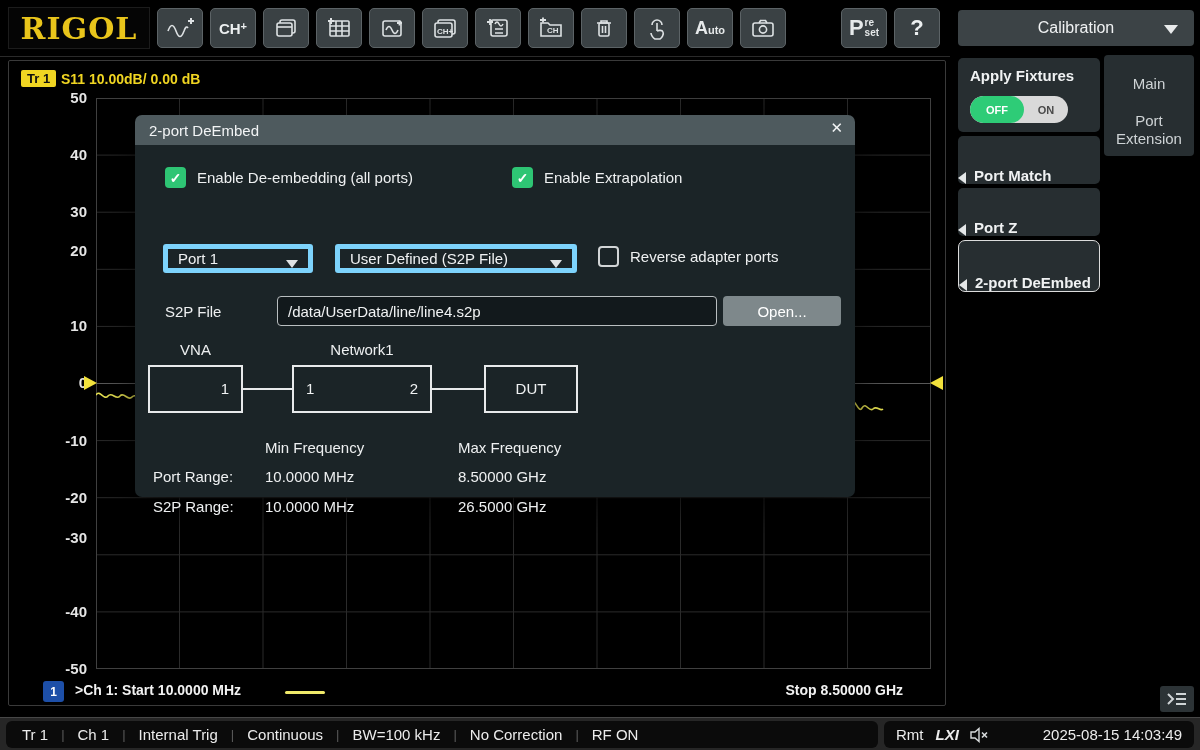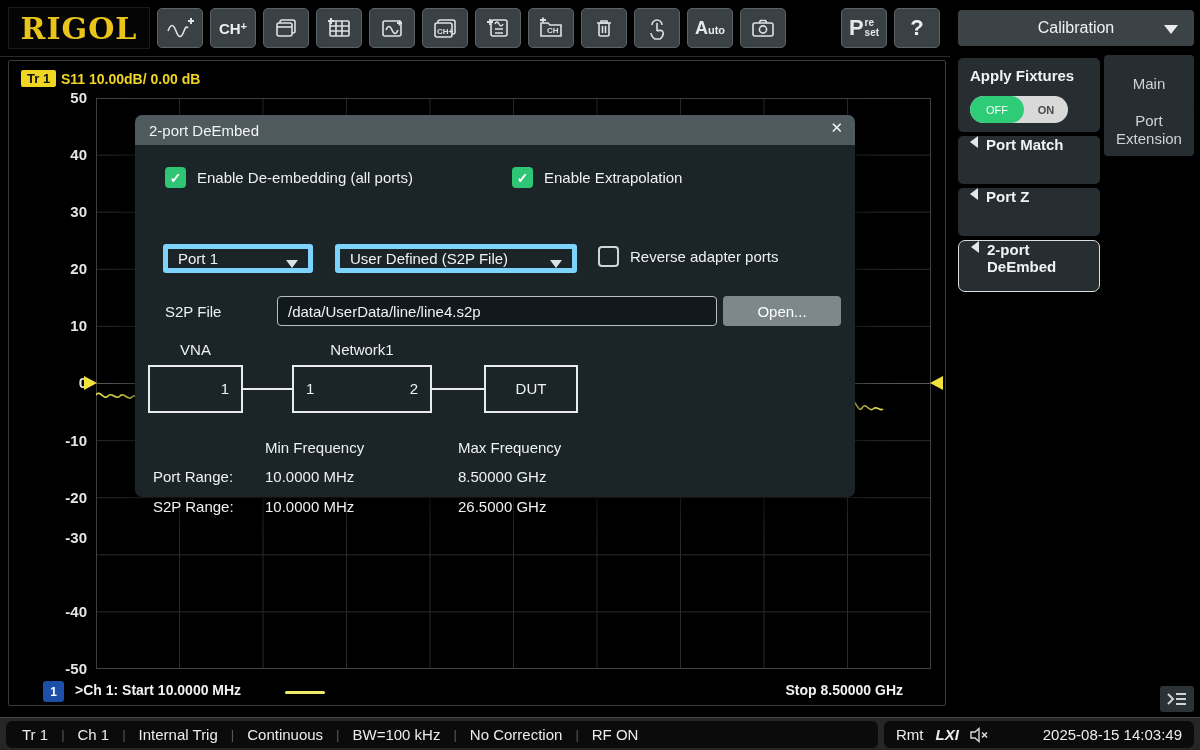--- a/index.html
+++ b/index.html
@@ -36,24 +36,24 @@
   .startlab{left:66px;top:621px;color:#f2f2f2;font-size:14px;font-weight:bold;}
   .startdash{left:276px;top:630px;width:40px;height:3px;background:#efe96a;border-radius:2px;}
   .stoplab{right:42px;top:621px;color:#f2f2f2;font-size:14px;font-weight:bold;}
 
   
   .sidebar{left:950px;top:0;width:250px;height:750px;background:#000;}
   .cal-head{left:8px;top:10px;width:236px;height:36px;background:#3c4346;border-radius:4px;display:flex;align-items:center;justify-content:center;
             color:#f0f2f3;font-size:16px;}
   .cal-caret{position:absolute;right:16px;top:15px;width:0;height:0;border-left:7px solid transparent;border-right:7px solid transparent;border-top:9px solid #e8eaeb;}
   .tile{left:8px;width:142px;background:#272e31;border-radius:5px;color:#f0f2f3;font-size:15px;font-weight:bold;}
-  .tile-row{display:flex;align-items:flex-start;height:100%;padding-left:12px;}
+  .tile-row{display:flex;align-items:flex-end;height:100%;}
   .arrow-l{width:0;height:0;border-top:6px solid transparent;border-bottom:6px solid transparent;border-right:8px solid #e4e7e8;margin-right:8px;}
   .toggle{position:absolute;left:12px;top:38px;width:98px;height:27px;background:#d9d9d9;border-radius:14px;display:flex;overflow:hidden;}
-  .tg-off{width:55%;background:#2ecc77;color:#fff;font-size:11px;font-weight:normal;display:flex;align-items:center;justify-content:center;border-radius:14px;}
+  .tg-off{width:55%;background:#2ecc77;color:#fff;font-size:11px;font-weight:bold;display:flex;align-items:center;justify-content:center;border-radius:14px;}
   .tg-on{width:45%;color:#4a4a4a;font-size:11px;font-weight:bold;display:flex;align-items:center;justify-content:center;}
   .tab{left:154px;width:90px;background:#272e31;border-radius:4px;color:#ced3d5;font-size:15px;display:flex;align-items:center;justify-content:center;text-align:center;line-height:18px;}
   .tab.sel{background:#5c666a;color:#fff;font-weight:bold;}
   .consolebtn{left:210px;top:686px;width:34px;height:26px;background:#2c3336;border-radius:3px;display:flex;align-items:center;justify-content:center;}
 
   
   .dialog{left:135px;top:115px;width:720px;height:382px;border-radius:7px;box-shadow:0 10px 36px rgba(0,0,0,.75);}
   .dlg-title{left:0;top:0;width:720px;height:30px;background:#4e5a5e;border-radius:7px 7px 0 0;display:flex;align-items:center;}
   .dlg-title span{margin-left:14px;color:#f2f4f5;font-size:15px;}
   .dlg-x{position:absolute;right:12px;top:4px;color:#fff;font-size:16px;font-weight:bold;font-family:"DejaVu Sans",sans-serif;}
@@ -177,21 +177,21 @@
     </div>
   </div>
 
   <div class="abs chartwin">
     <span class="abs trbadge">Tr 1</span>
     <span class="abs trinfo">S11  10.00dB/ 0.00 dB</span>
 
     <span class="abs ylab" style="left:32px;top:28px">50</span>
     <span class="abs ylab" style="left:32px;top:85px">40</span>
     <span class="abs ylab" style="left:32px;top:142px">30</span>
-    <span class="abs ylab" style="left:32px;top:199px">20</span>
+    <span class="abs ylab" style="left:32px;top:181px">20</span>
     <span class="abs ylab" style="left:32px;top:256px">10</span>
     <span class="abs ylab" style="left:32px;top:313px">0</span>
     <span class="abs ylab" style="left:32px;top:371px">-10</span>
     <span class="abs ylab" style="left:32px;top:428px">-20</span>
     <span class="abs ylab" style="left:32px;top:468px">-30</span>
     <span class="abs ylab" style="left:32px;top:542px">-40</span>
     <span class="abs ylab" style="left:32px;top:599px">-50</span>
 
     <svg class="abs plot" viewBox="0 0 835 571">
       <g stroke="#2b2b2b" stroke-width="1">

